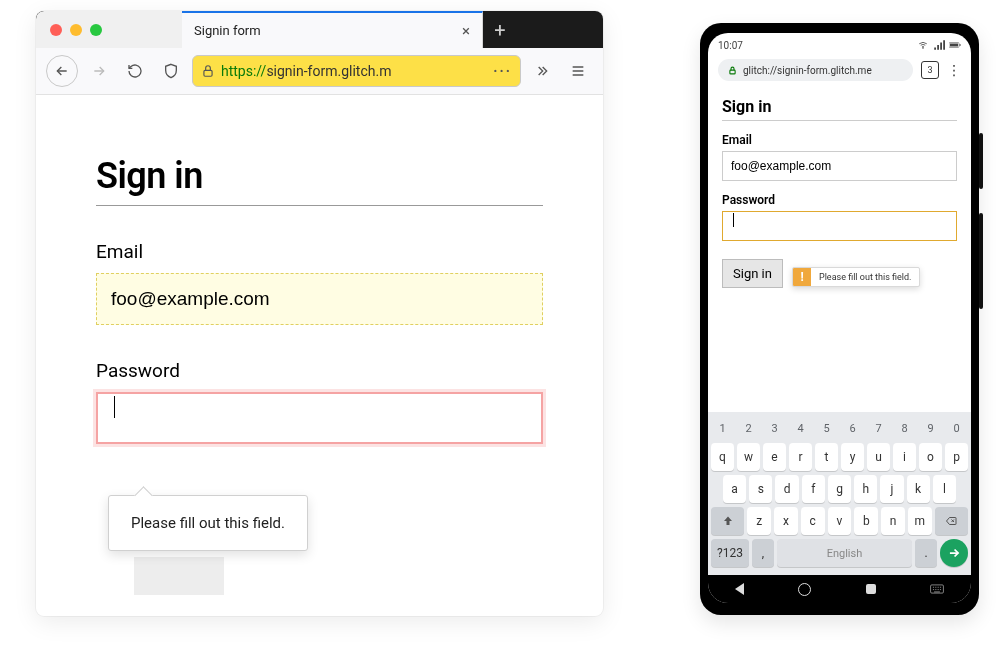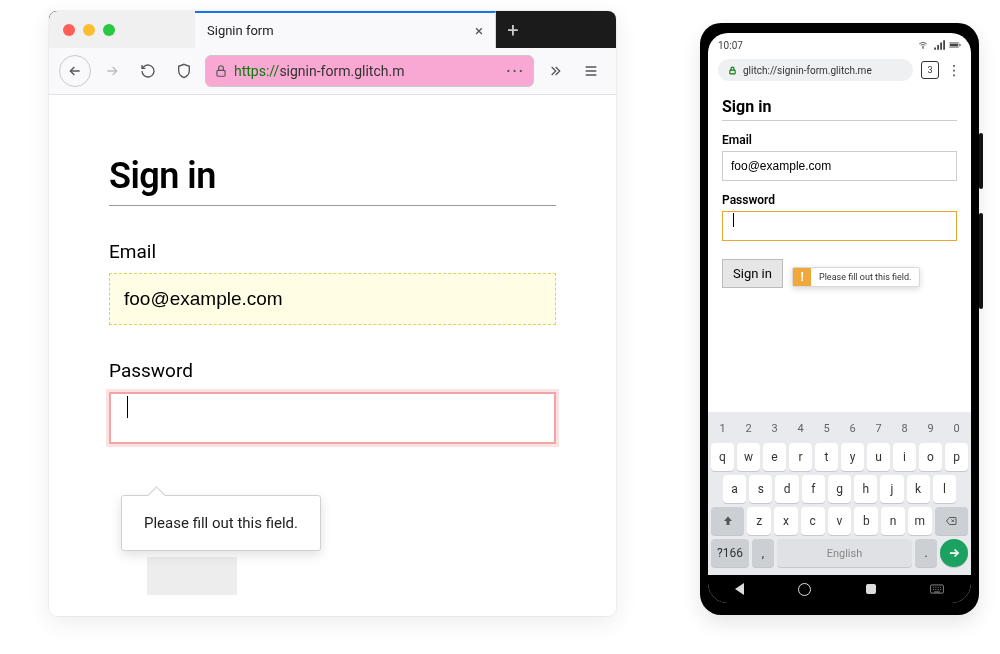--- a/index.html
+++ b/index.html
@@ -1,21 +1,21 @@
 <!DOCTYPE html>
 <html><head>
 <meta charset="utf-8">
 <style>
   html, body { margin: 0; padding: 0; font-family: -apple-system, BlinkMacSystemFont, "Segoe UI", Roboto, Helvetica, Arial, sans-serif; }
   body { width: 1000px; height: 654px; background: #fff; position: relative; }
 
   
   .desktop-window {
     position: absolute;
-    left: 49px; top: 11px;
+    left: 36px; top: 11px;
     width: 567px; height: 605px;
     border-radius: 8px;
     box-shadow: 0 6px 25px rgba(0,0,0,.08), 0 0 0 1px rgba(0,0,0,.04);
     overflow: hidden;
     background: #fff;
   }
   .tab-strip {
     height: 37px;
     background: #1b1b1b;
     display: flex;
@@ -89,21 +89,21 @@
   .tb-btn.disabled { color: #bbb; cursor: default; }
   .addr {
     flex: 1;
     height: 30px;
     border: 1px solid #c9c9c9;
     border-radius: 6px;
     display: flex;
     align-items: center;
     padding: 0 8px;
     gap: 6px;
-    background: #f9a8d4;
+    background: #fde047;
     font-size: 14px;
     color: #333;
     overflow: hidden;
     white-space: nowrap;
   }
   .addr .scheme { color: #0a7a0a; }
   .addr .url-text { flex: 1; overflow: hidden; text-overflow: ellipsis; }
   .addr .dots { letter-spacing: 2px; font-weight: bold; color: #555; }
 
   .page {
@@ -543,21 +543,21 @@
           <div class="key">n</div>
           <div class="key">m</div>
           <div class="key grey wide">
             <svg width="14" height="12" viewBox="0 0 24 24" fill="none" stroke="#555" stroke-width="2">
               <path d="M21 5H9l-6 7 6 7h12a1 1 0 0 0 1-1V6a1 1 0 0 0-1-1z"></path>
               <path d="M13 9l5 5M18 9l-5 5"></path>
             </svg>
           </div>
         </div>
       <div class="krow">
-        <div class="key grey wide">?166</div>
+        <div class="key grey wide">?123</div>
         <div class="key grey" style="flex:0.8">,</div>
         <div class="key space">English</div>
         <div class="key grey" style="flex:0.8">.</div>
         <div class="key go">
           <svg width="14" height="14" viewBox="0 0 24 24" fill="none" stroke="#fff" stroke-width="3">
               <path d="M5 12h14"></path>
               <path d="M13 6l6 6-6 6"></path>
             </svg>
         </div>
       </div>

